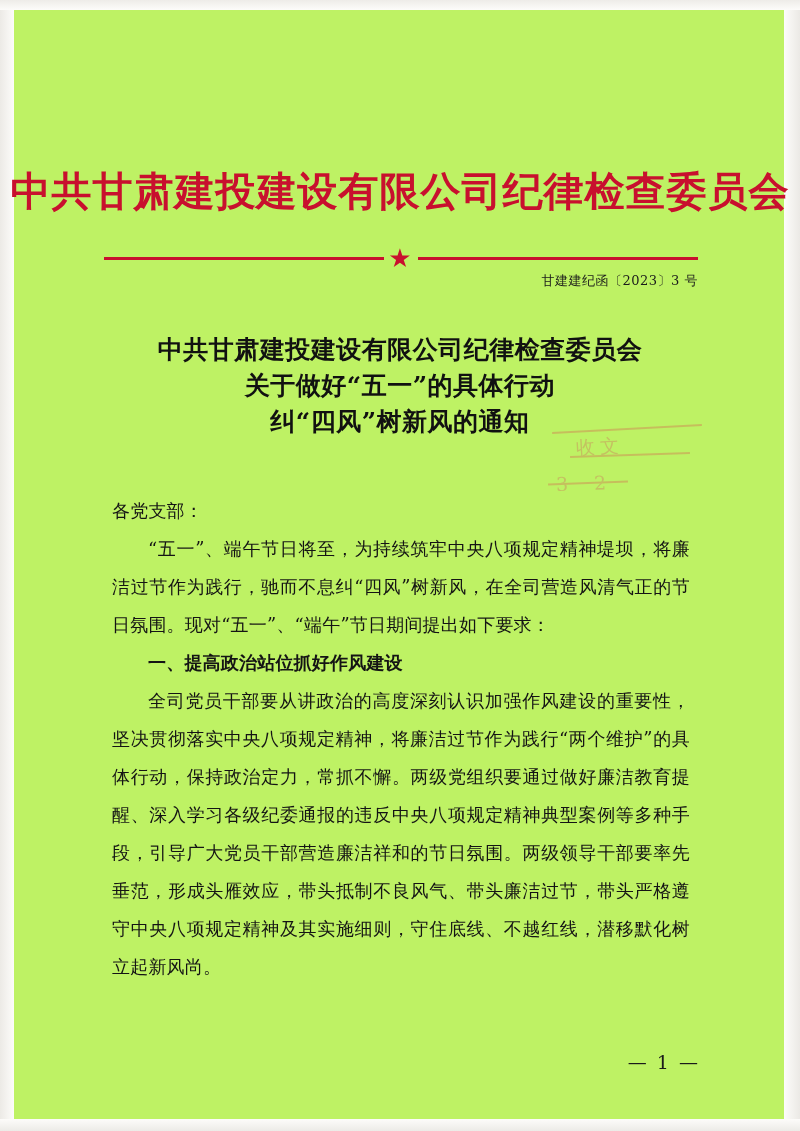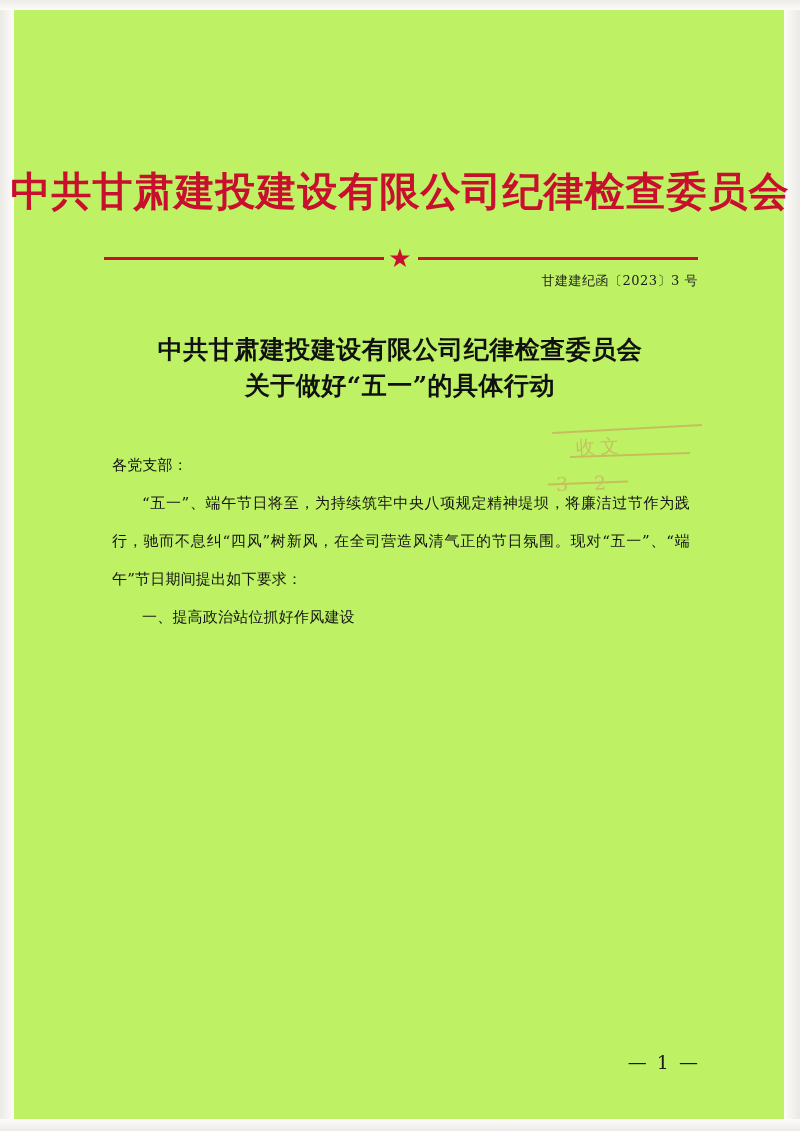--- a/index.html
+++ b/index.html
@@ -120,39 +120,39 @@
     line-height: 36px;
     color: #111;
     letter-spacing: 0.5px;
   }
   .doc-title div { white-space: nowrap; }
 
   
   .body-text {
     position: absolute;
     left: 112px;
-    top: 446px;
+    top: 492px;
     width: 578px;
-    font-size: 15px;
+    font-size: 18px;
     line-height: 38px;
     color: #141414;
     letter-spacing: 0.2px;
     text-align: justify;
   }
   .salutation {
     margin: 0 0 0 0;
   }
   .para {
     margin: 0;
     text-indent: 2em;
   }
   .heading-para {
     margin: 0;
     text-indent: 2em;
-    font-weight: normal;
+    font-weight: bold;
   }
 
   
   .stamp {
     position: absolute;
     left: 540px;
     top: 420px;
     width: 190px;
     height: 108px;
     pointer-events: none;
@@ -223,24 +223,26 @@
       <div class="stamp-line stamp-l1"></div>
       <div class="stamp-line stamp-l2"></div>
       <div class="stamp-line stamp-l3"></div>
       <div class="stamp-txt">收文</div>
       <div class="stamp-txt2">3 2</div>
     </div>
 
     <div class="doc-title">
       <div>中共甘肃建投建设有限公司纪律检查委员会</div>
       <div>关于做好“五一”的具体行动</div>
+      <div>纠“四风”树新风的通知</div>
     </div>
 
     <div class="body-text">
       <p class="salutation">各党支部：</p>
       <p class="para">“五一”、端午节日将至，为持续筑牢中央八项规定精神堤坝，将廉洁过节作为践行，驰而不息纠“四风”树新风，在全司营造风清气正的节日氛围。现对“五一”、“端午”节日期间提出如下要求：</p>
       <p class="heading-para">一、提高政治站位抓好作风建设</p>
+      <p class="para">全司党员干部要从讲政治的高度深刻认识加强作风建设的重要性，坚决贯彻落实中央八项规定精神，将廉洁过节作为践行“两个维护”的具体行动，保持政治定力，常抓不懈。两级党组织要通过做好廉洁教育提醒、深入学习各级纪委通报的违反中央八项规定精神典型案例等多种手段，引导广大党员干部营造廉洁祥和的节日氛围。两级领导干部要率先垂范，形成头雁效应，带头抵制不良风气、带头廉洁过节，带头严格遵守中央八项规定精神及其实施细则，守住底线、不越红线，潜移默化树立起新风尚。</p>
     </div>
 
     <div class="page-number">— 1 —</div>
 
   </div>
 </div>
 
 </body></html>

